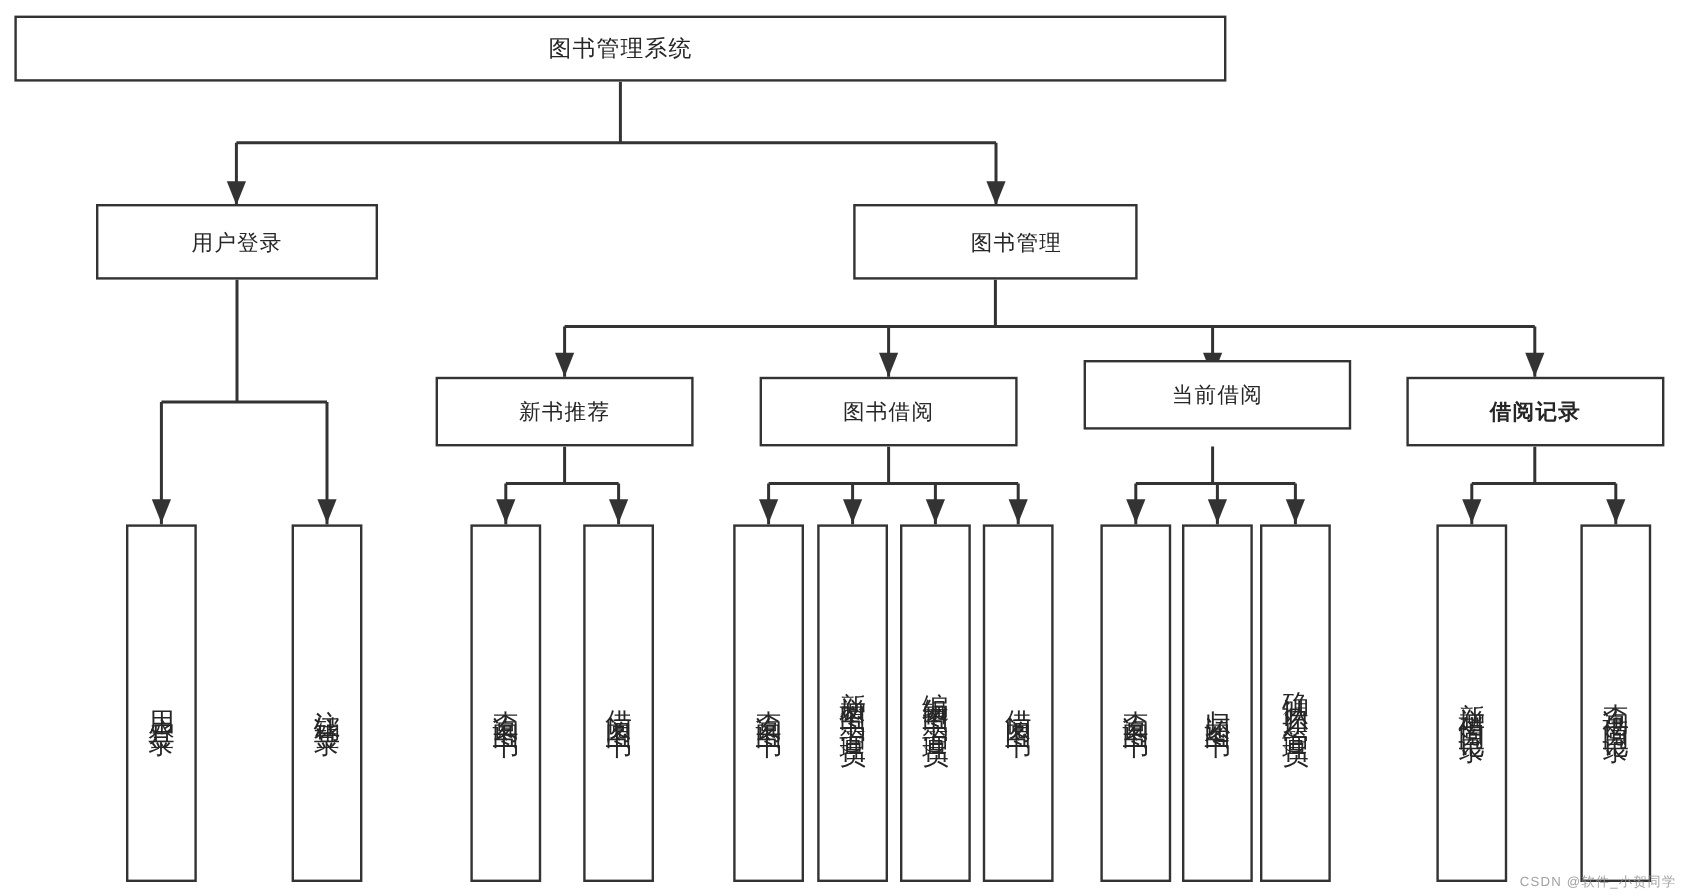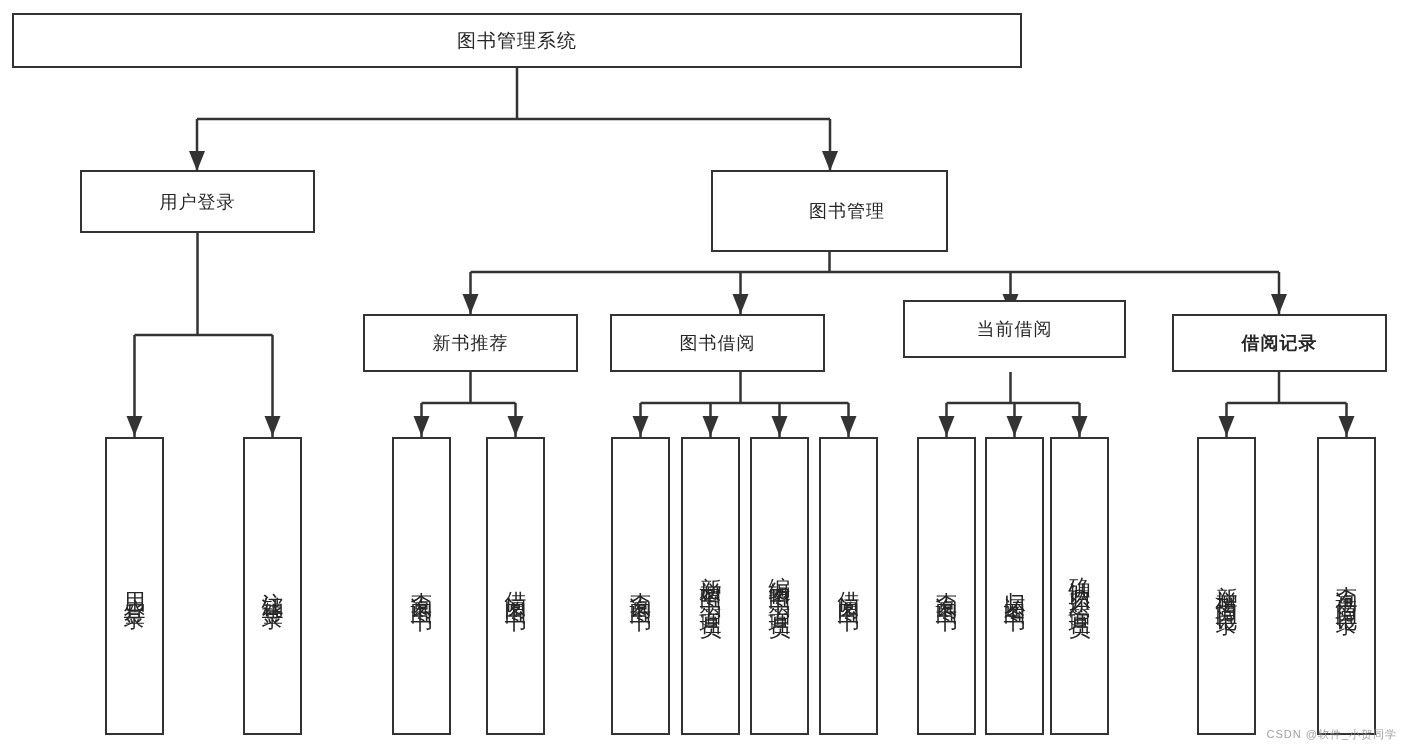--- a/index.html
+++ b/index.html
@@ -99,28 +99,28 @@
     </g>
   </svg>
 
   <div class="hbox root" style="left:12px; top:13px; width:1010px; height:55px;">
     <span>图书管理系统</span>
   </div>
 
   <div class="hbox" style="left:80px; top:170px; width:235px; height:63px;">
     <span>用户登录</span>
   </div>
-  <div class="hbox" style="left:711px; top:170px; width:237px; height:82px;padding-left:35px;">
+  <div class="hbox" style="left:711px; top:170px; width:237px; height:63px;padding-left:35px;">
     <span>图书管理</span>
   </div>
 
   <div class="hbox" style="left:363px; top:314px; width:215px; height:58px;">
     <span>新书推荐</span>
   </div>
-  <div class="hbox" style="left:610px; top:314px; width:215px; height:58px;">
+  <div class="hbox" style="left:633px; top:314px; width:215px; height:58px;">
     <span>图书借阅</span>
   </div>
   <div class="hbox" style="left:903px; top:300px; width:223px; height:58px;">
     <span>当前借阅</span>
   </div>
   <div class="hbox" style="left:1172px; top:314px; width:215px; height:58px;font-weight:bold;">
     <span>借阅记录</span>
   </div>
 
   <div class="vbox" style="left:105px; top:437px; width:59px; height:298px;">

